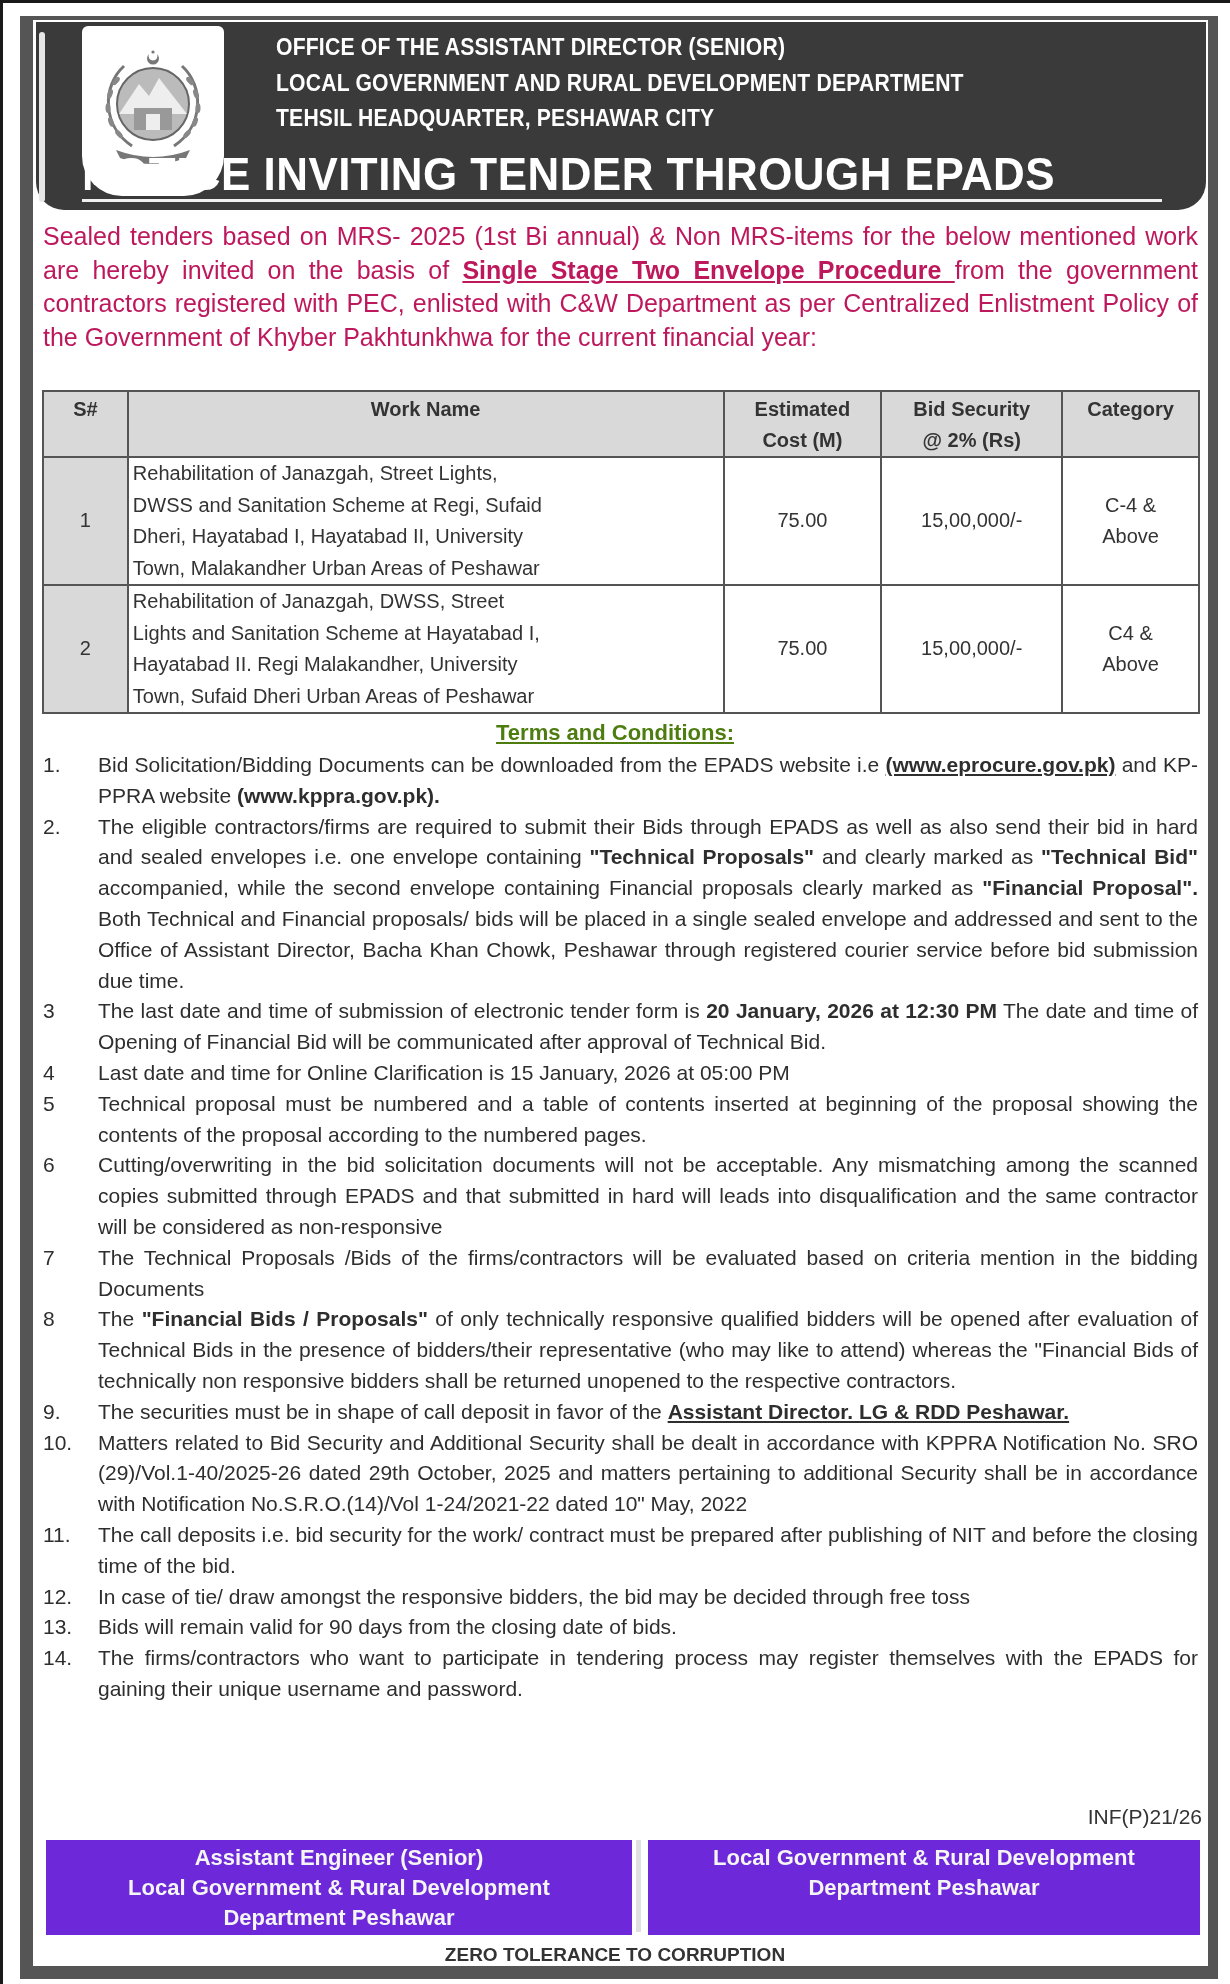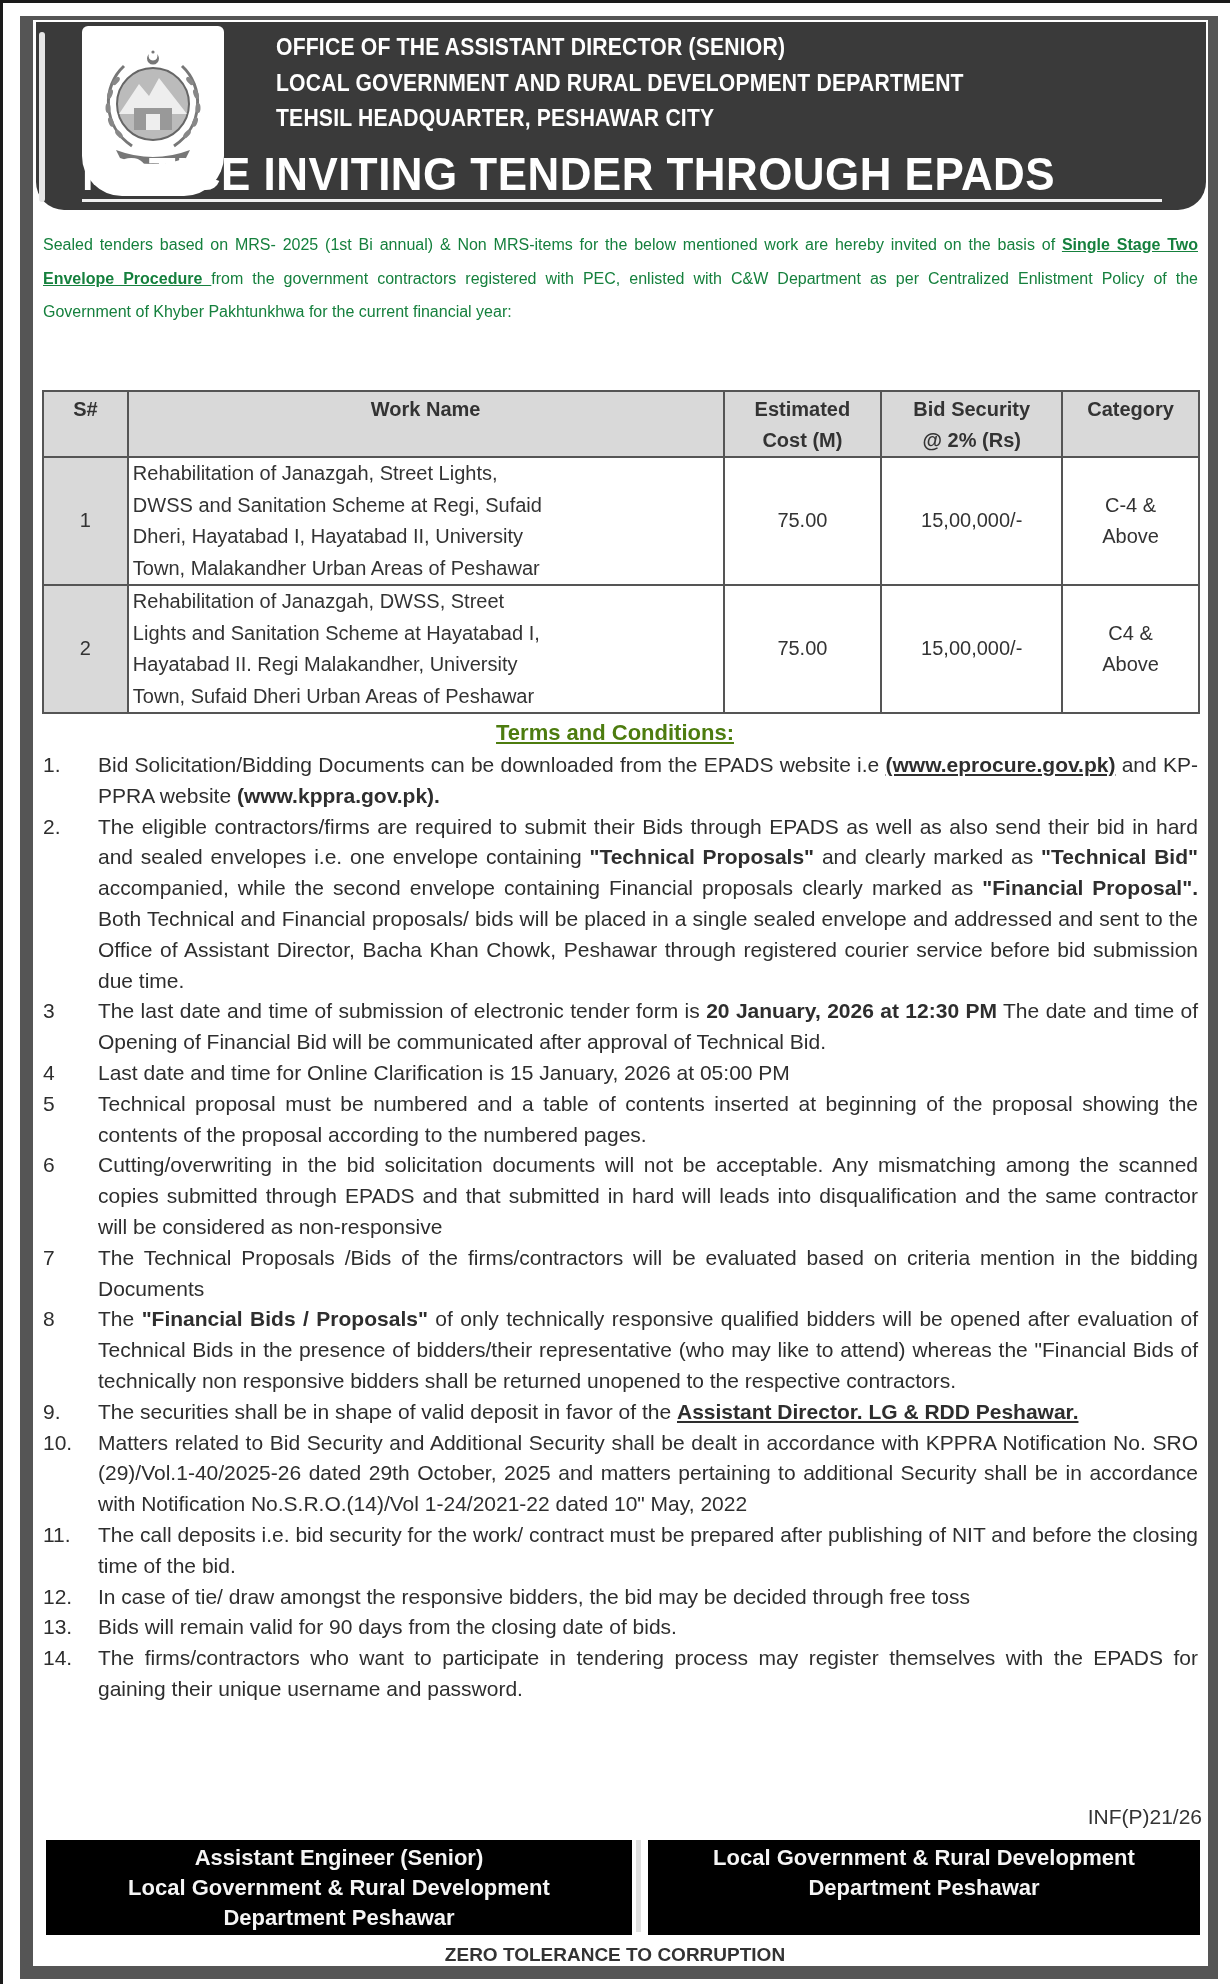--- a/index.html
+++ b/index.html
@@ -16,21 +16,21 @@
   .header { position: absolute; left: 36px; top: 22px; width: 1170px; height: 188px; background: #3a3a3a; border-radius: 0 0 28px 28px; }
   .header .lbar { position: absolute; left: 3px; top: 10px; width: 6px; height: 170px; background: #e6e6e6; border-radius: 3px; }
   .logo { position: absolute; left: 82px; top: 26px; width: 142px; height: 170px; background: #ffffff; border-radius: 6px 6px 40px 40px; display: flex; align-items: center; justify-content: center; }
   .logo svg { width: 118px; height: 130px; }
   .hl { position: absolute; left: 276px; color: #ffffff; font-family: "Liberation Sans", sans-serif; font-weight: bold; font-size: 23px; letter-spacing: 0.2px; white-space: nowrap; transform: scaleX(0.92); transform-origin: left center; }
   .hl1 { top: 34px; } .hl2 { top: 70px; } .hl3 { top: 105px; }
   .title { position: absolute; left: 82px; top: 146px; color: #ffffff; font-family: "Liberation Sans", sans-serif; font-weight: bold; font-size: 47px; white-space: nowrap; transform: scaleX(0.935); transform-origin: left center; letter-spacing: 0.5px; }
   .title-underline { position: absolute; left: 82px; top: 199px; width: 1080px; height: 3px; background: #f0f0f0; }
 
   
-  .intro { position: absolute; left: 43px; top: 228px; width: 1155px; font-size: 16px; line-height: 33.5px; text-align: justify; color: #15803d; }
+  .intro { position: absolute; left: 43px; top: 220px; width: 1155px; font-size: 25px; line-height: 33.5px; text-align: justify; color: #be185d; }
   .intro u { font-weight: bold; }
 
   
   table.works { position: absolute; left: 42px; top: 390px; width: 1158px; border-collapse: collapse; font-family: "Liberation Sans", sans-serif; font-size: 20px; color: #333; }
   table.works td, table.works th { border: 2px solid #555; }
   table.works th { background: #d9d9d9; font-weight: bold; font-size: 20px; line-height: 31px; vertical-align: top; padding-top: 2px; color: #333; }
   table.works td { line-height: 31.5px; vertical-align: middle; text-align: center; }
   table.works td.sn { background: #d9d9d9; width: 85px; }
   table.works td.wn { text-align: left; padding-left: 4px; width: 597px; }
   table.works tr.hdr { height: 65px; }
@@ -41,21 +41,21 @@
   .terms-title { position: absolute; left: 0; width: 1230px; top: 720px; text-align: center; font-weight: bold; font-size: 22px; text-decoration: underline; color: #4d7c0f; }
   .terms { position: absolute; left: 43px; top: 750px; width: 1155px; font-size: 21px; line-height: 30.8px; color: #2e2e2e; }
   .term { display: flex; }
   .term .num { width: 55px; flex: 0 0 55px; padding-left: 0; }
   .term .txt { flex: 1; text-align: justify; }
   .term .txt b { font-weight: bold; }
   .term .txt u { text-decoration: underline; }
   .ref { position: absolute; right: 28px; top: 1805px; font-weight: normal; font-size: 21px; color: #333; font-family: "Liberation Sans", sans-serif; }
 
   
-  .sig { position: absolute; top: 1840px; height: 95px; background: #000000; color: #f5f5f5; font-family: "Liberation Sans", sans-serif; font-weight: bold; font-size: 22px; line-height: 30px; text-align: center; padding-top: 3px; }
+  .sig { position: absolute; top: 1840px; height: 95px; background: #6d28d9; color: #f5f5f5; font-family: "Liberation Sans", sans-serif; font-weight: bold; font-size: 22px; line-height: 30px; text-align: center; padding-top: 3px; }
   .sig1 { left: 46px; width: 586px; }
   .sig2 { left: 648px; width: 552px; }
   .sig .l { display: block; white-space: nowrap; }
   .sig-divider { position: absolute; left: 636px; top: 1840px; width: 5px; height: 92px; background: #e0e0e0; }
   .footer { position: absolute; left: 0; width: 1230px; top: 1944px; text-align: center; font-family: "Liberation Sans", sans-serif; font-weight: bold; font-size: 19px; color: #333; }
 </style>
 </head>
 <body>
 
 <div class="top-rule"></div>
@@ -170,21 +170,21 @@
   <div class="term">
     <span class="num">7</span>
     <span class="txt">The Technical Proposals /Bids of the firms/contractors will be evaluated based on criteria mention in the bidding Documents</span>
   </div>
   <div class="term">
     <span class="num">8</span>
     <span class="txt"><span>The </span><b>"Financial Bids / Proposals"</b><span> of only technically responsive qualified bidders will be opened after evaluation of Technical Bids in the presence of bidders/their representative (who may like to attend) whereas the "Financial Bids of technically non responsive bidders shall be returned unopened to the respective contractors.</span></span>
   </div>
   <div class="term">
     <span class="num">9.</span>
-    <span class="txt"><span>The securities shall be in shape of valid deposit in favor of the </span><b><u>Assistant Director. LG &amp; RDD Peshawar.</u></b></span>
+    <span class="txt"><span>The securities must be in shape of call deposit in favor of the </span><b><u>Assistant Director. LG &amp; RDD Peshawar.</u></b></span>
   </div>
   <div class="term">
     <span class="num">10.</span>
     <span class="txt">Matters related to Bid Security and Additional Security shall be dealt in accordance with KPPRA Notification No. SRO (29)/Vol.1-40/2025-26 dated 29th October, 2025 and matters pertaining to additional Security shall be in accordance with Notification No.S.R.O.(14)/Vol 1-24/2021-22 dated 10" May, 2022</span>
   </div>
   <div class="term">
     <span class="num">11.</span>
     <span class="txt">The call deposits i.e. bid security for the work/ contract must be prepared after publishing of NIT and before the closing time of the bid.</span>
   </div>
   <div class="term">

